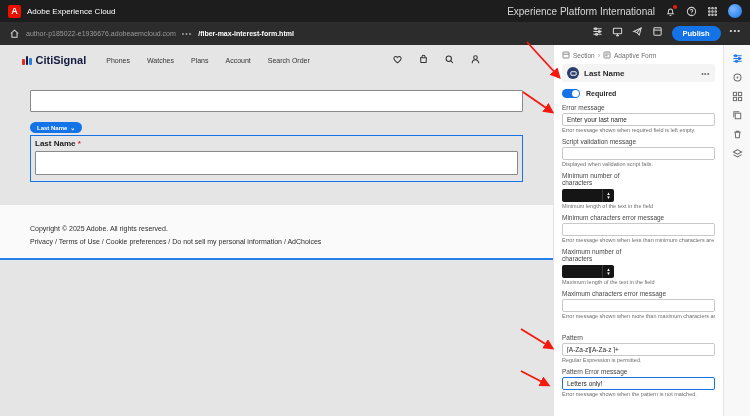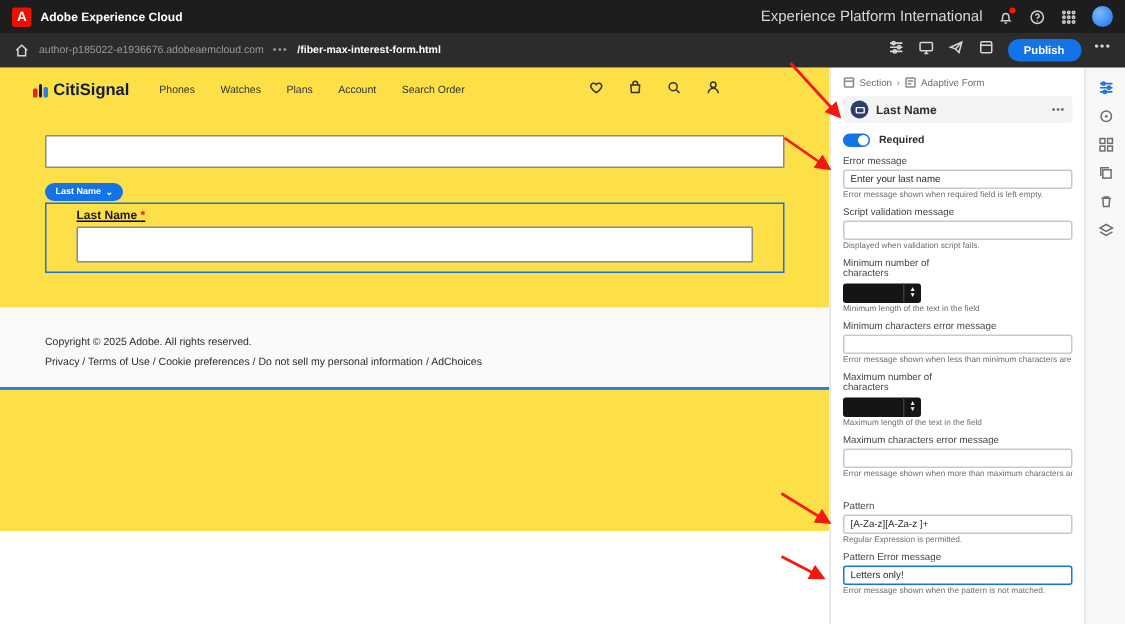--- a/index.html
+++ b/index.html
@@ -4,21 +4,21 @@
 <style>
   * { margin:0; padding:0; box-sizing:border-box; }
   html,body { width:750px; height:416px; overflow:hidden; }
   body { font-family:"Liberation Sans", sans-serif; background:#fff; position:relative; }
 
   
   .topbar { position:absolute; top:0; left:0; right:0; height:22px; background:#1d1d1d;
             display:flex; align-items:center; padding:0 8px; gap:6px; z-index:10; }
   .adobe-logo { width:13px; height:13px; background:#eb1000; border-radius:2px; color:#fff;
                 font-weight:bold; font-size:9px; display:flex; align-items:center; justify-content:center; }
-  .topbar-title { color:#fff; font-size:8px; font-weight:700; }
+  .topbar-title { color:#fff; font-size:8px; font-weight:400; }
   .topbar-right { margin-left:auto; display:flex; align-items:center; gap:10px; }
   .org-name { color:#d8d8d8; font-size:10px; }
   .tb-icon { color:#cfcfcf; position:relative; display:flex; }
   .tb-icon svg { width:11px; height:11px; stroke:currentColor; fill:none; stroke-width:1.1; }
   .notif-dot { position:absolute; top:-1px; right:-1px; width:4px; height:4px; border-radius:50%; background:#f5180e; }
   .avatar { width:14px; height:14px; border-radius:50%;
             background:radial-gradient(circle at 35% 35%, #7db8ff, #1473e6); }
 
   
   .urlbar { position:absolute; top:22px; left:0; right:0; height:23px; background:#2c2c2c;
@@ -28,37 +28,37 @@
   .url-host { color:#9a9a9a; font-size:7px; }
   .url-sep  { color:#9a9a9a; font-size:7px; letter-spacing:1px; }
   .url-page { color:#fff; font-size:7px; font-weight:700; }
   .urlbar-right { margin-left:auto; display:flex; align-items:flex-start; gap:9px; }
   .publish-btn { background:#1473e6; color:#fff; border:none; border-radius:10px; font-size:7.5px;
                  font-weight:700; padding:0 11px; height:15px; display:flex; align-items:center;
                  font-family:inherit; cursor:pointer; }
   .more-dots { color:#d8d8d8; font-size:8px; letter-spacing:1px; }
 
   
-  .canvas { position:absolute; top:45px; left:0; width:553px; height:309px; background:#fde047; }
+  .canvas { position:absolute; top:45px; left:0; width:553px; height:371px; background:#e5e5e5; }
   .site-header { height:30px; display:flex; align-items:center; padding:0 22px; }
   .brand { display:flex; align-items:flex-end; gap:4px; font-size:11px; font-weight:800; color:#131a3c; }
   .brand-bars { display:flex; align-items:flex-end; gap:1px; padding-bottom:1px; }
   .brand-bars i { display:block; width:2.5px; border-radius:1px; }
   .site-nav { display:flex; gap:17px; margin-left:20px; }
   .site-nav span { font-size:7px; color:#333; cursor:pointer; }
   .site-icons { margin-left:auto; display:flex; gap:15px; padding-right:50px; }
   .site-icons svg { width:11px; height:11px; stroke:#333; fill:none; stroke-width:1.1; }
   .form-area { padding:12px 30px 0; }
   .f-label { font-size:8px; color:#1a1a1a; font-weight:700; }
   .req { color:#e02020; }
   .site-input { display:block; width:100%; height:22px; border:1px solid #8a8a8a; border-radius:1px;
                 margin-top:3px; background:#fff; font-family:inherit; }
   .sel-chip { display:inline-flex; align-items:center; gap:3px; background:#1473e6; color:#fff;
               font-size:6px; font-weight:700; border-radius:8px; padding:2px 7px; margin-top:10px; cursor:pointer; }
-  .sel-box { border:1.5px solid #1473e6; padding:3px 20px 6px; margin-top:1px;text-decoration:underline; }
+  .sel-box { border:1.5px solid #1473e6; padding:3px 4px 6px; margin-top:1px; }
   .sel-box .site-input { height:24px; }
   .site-footer { position:absolute; top:160px; left:0; width:100%; height:53px; background:#fafafa;
                  padding:20px 30px 0; }
   .copyright { font-size:7px; color:#2c2c2c; }
   .footer-links { font-size:7px; color:#2c2c2c; margin-top:6px; cursor:pointer; }
   .page-edge { position:absolute; top:213px; left:0; width:100%; height:2px; background:#2680eb; }
 
   
   .panel { position:absolute; top:45px; left:553px; width:170px; height:371px; background:#fff;
            border-left:1px solid #e4e4e4; padding:4px 8px 0; overflow:hidden; }

